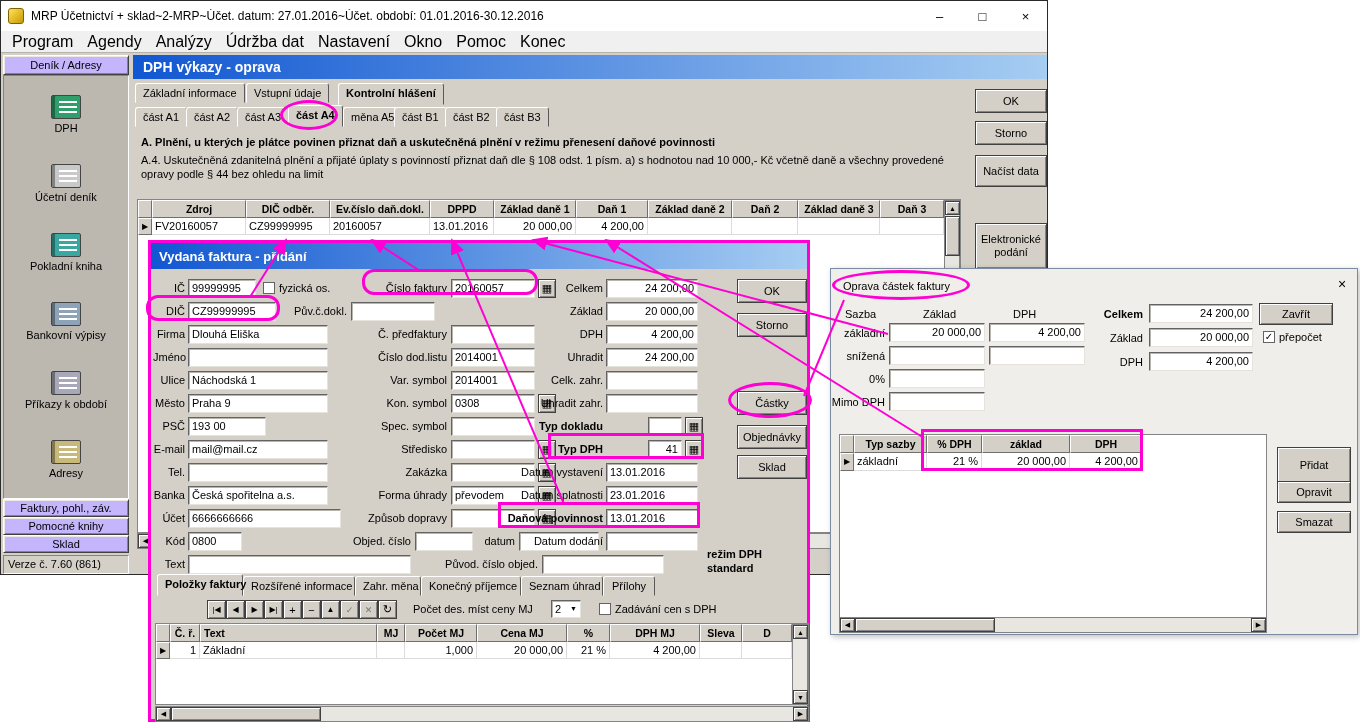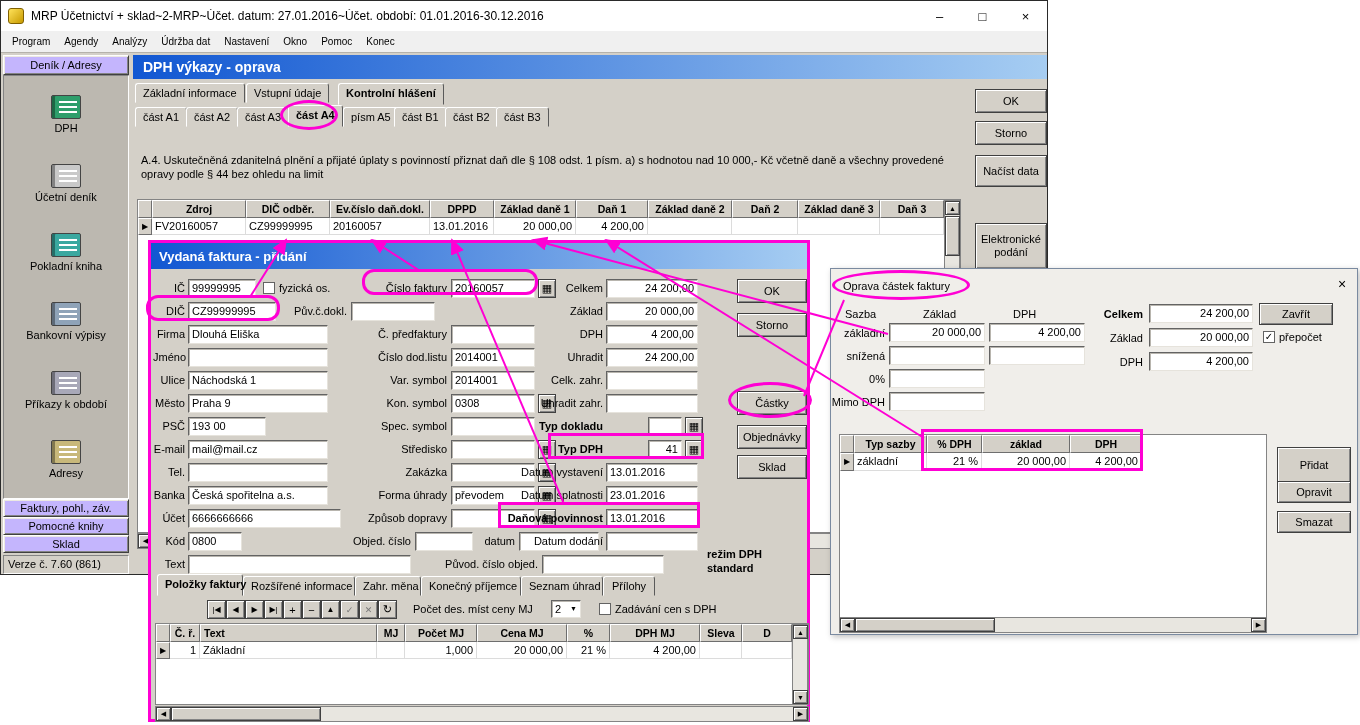--- a/index.html
+++ b/index.html
@@ -21,21 +21,21 @@
 .gh{position:absolute;height:18px;background:#d4d0c8;border:1px solid;border-color:#fff #6e6e6e #6e6e6e #fff;font-size:10.5px;font-weight:bold;text-align:center;line-height:16px;overflow:hidden;white-space:nowrap}
 .gc{position:absolute;height:17px;font-size:11px;line-height:16px;padding:0 3px;border-right:1px solid #dcdcdc;border-bottom:1px solid #dcdcdc;overflow:hidden;white-space:nowrap;background:#fff}
 .gind{background:#d4d0c8;border:1px solid;border-color:#fff #6e6e6e #6e6e6e #fff;text-align:center;font-size:8px;line-height:15px}
 .sb{position:absolute;background:#e8e6e0;border:1px solid #848484}
 .sbtn{position:absolute;width:15px;height:14px;display:flex;align-items:center;justify-content:center;font-size:7px;background:#d4d0c8;border:1px solid #404040;box-shadow:inset 1px 1px 0 #fff,inset -1px -1px 0 #848484}
 .sthumb{position:absolute;top:0;height:14px;background:#d4d0c8;border:1px solid #404040;box-shadow:inset 1px 1px 0 #fff,inset -1px -1px 0 #848484}
 .chk{position:absolute;width:12px;height:12px;background:#fff;border:1px solid #636363;font-size:10px;line-height:10px;text-align:center;font-weight:bold}
 .mag{position:absolute;border:3px solid var(--annotation,#ff00d4);pointer-events:none;z-index:30;background:transparent}
 .titlebar-grad{background:linear-gradient(90deg,var(--header_start,#1157d2),var(--header_end,#a6cdf2))}
 .wbtn{width:43px;height:29px;display:flex;align-items:center;justify-content:center;font-size:13px;color:#000}
-.mitem{padding:2px 7px;font-size:10px}
+.mitem{padding:2px 7px;font-size:16px}
 .sicon{width:30px;height:24px;border:1px solid #444;border-radius:2px;position:relative;box-shadow:inset 3px 0 0 rgba(0,0,0,.35)}
 .sicon:after{content:"";position:absolute;left:7px;right:3px;top:5px;height:12px;background:repeating-linear-gradient(#fff 0 2px,transparent 2px 5px)}
 .side-item{display:flex;flex-direction:column;align-items:center;gap:3px}
 .slabel{font-size:11px;text-align:center;white-space:nowrap}
 </style>
 </head>
 <body>
 
 <div class="win" style="left:0;top:0;width:1048px;height:575px;border:1px solid #2a2a2a;z-index:1">
 
@@ -99,25 +99,26 @@
   </div>
 
   <div class="tab" style="left:134px;top:82px">Základní informace</div>
   <div class="tab" style="left:245px;top:82px">Vstupní údaje</div>
   <div class="tab active" style="left:337px;top:84px;font-weight:bold">Kontrolní hlášení</div>
 
   <div class="tab" style="left:134px;top:106px">část A1</div>
   <div class="tab" style="left:185px;top:106px">část A2</div>
   <div class="tab" style="left:236px;top:106px">část A3</div>
   <div class="tab active" style="left:287px;top:106px">část A4</div>
-  <div class="tab" style="left:342px;top:106px">písm A5</div>
+  <div class="tab" style="left:342px;top:106px">měna A5</div>
   <div class="tab" style="left:393px;top:106px">část B1</div>
   <div class="tab" style="left:444px;top:106px">část B2</div>
   <div class="tab" style="left:495px;top:106px">část B3</div>
 
+  <div class="lbl b" style="left:140px;top:132px;width:830px">A. Plnění, u kterých je plátce povinen přiznat daň a uskutečněná plnění v režimu přenesení daňové povinnosti</div>
   <div style="position:absolute;left:140px;top:152px;width:820px;font-size:11px;line-height:14px">A.4. Uskutečněná zdanitelná plnění a přijaté úplaty s povinností přiznat daň dle § 108 odst. 1 písm. a) s hodnotou nad 10 000,- Kč včetně daně a všechny provedené opravy podle § 44 bez ohledu na limit</div>
 
   <div class="grid" style="left:136px;top:198px;width:824px;height:334px">
     <div class="gh gind" style="left:0;top:0;width:14px"></div>
     <div class="gh" style="left:14px;top:0;width:94px">Zdroj</div>
     <div class="gh" style="left:108px;top:0;width:84px">DIČ odběr.</div>
     <div class="gh" style="left:192px;top:0;width:100px">Ev.číslo daň.dokl.</div>
     <div class="gh" style="left:292px;top:0;width:64px">DPPD</div>
     <div class="gh" style="left:356px;top:0;width:82px">Základ daně 1</div>
     <div class="gh" style="left:438px;top:0;width:72px">Daň 1</div>

